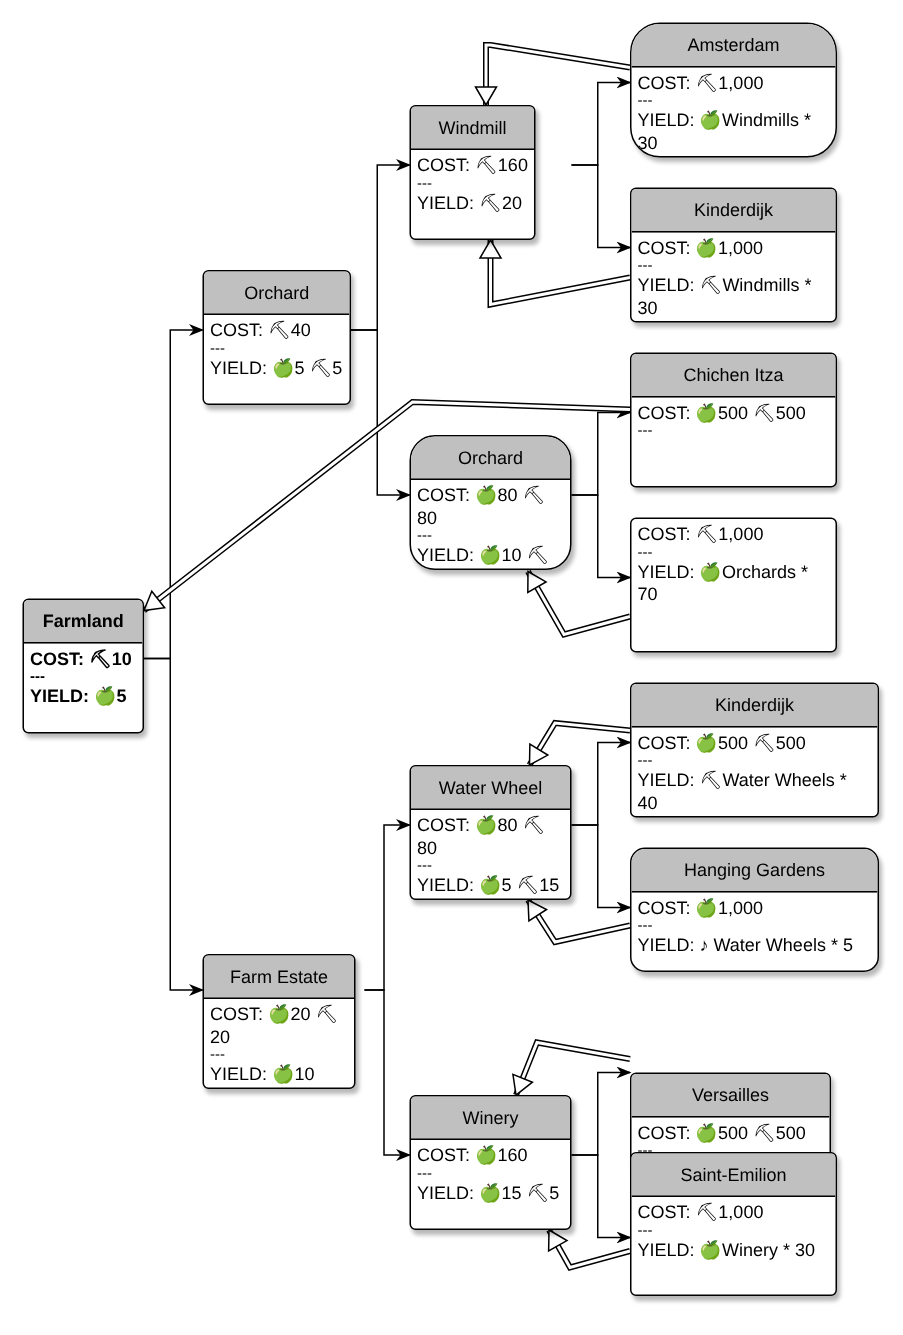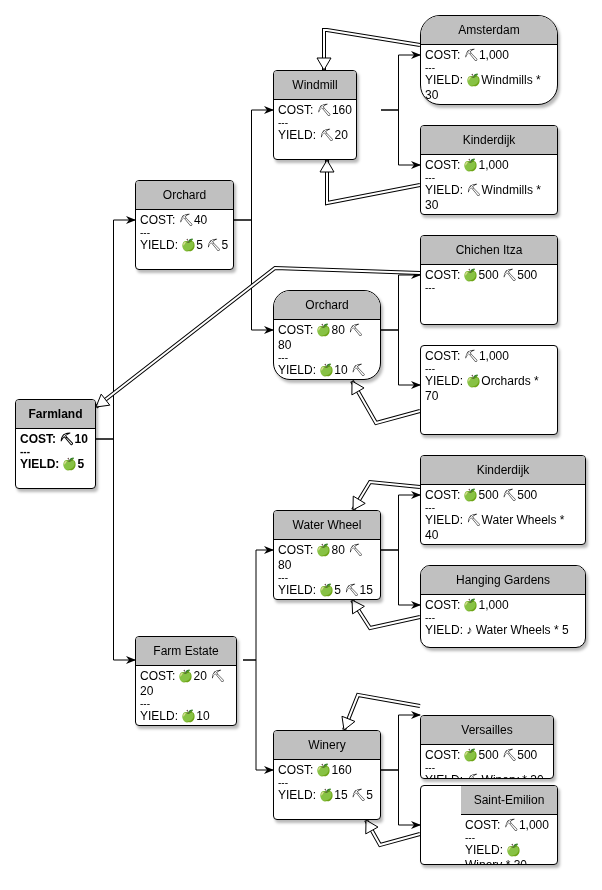--- a/index.html
+++ b/index.html
@@ -171,20 +171,20 @@
     </div>
 </div>
 <div class="node" style="left:420px;top:675px;width:134px;height:64px;margin-top:40px;">
   <div class="hdr">Versailles</div>
   <div class="body">
       <div>COST: 🍏500 ⛏500</div>
       <div class="sep">---</div>
       <div>YIELD: ⛏Winery * 30</div>
     </div>
 </div>
-<div class="node" style="left:420px;top:785px;width:138px;height:80px;padding-left:40px;">
+<div class="node" style="left:420px;top:768px;width:138px;height:96px;">
   <div class="hdr">Saint-Emilion</div>
   <div class="body">
       <div>COST: ⛏1,000</div>
       <div class="sep">---</div>
       <div>YIELD: 🍏Winery * 30</div>
     </div>
 </div>
 
 </body></html>

